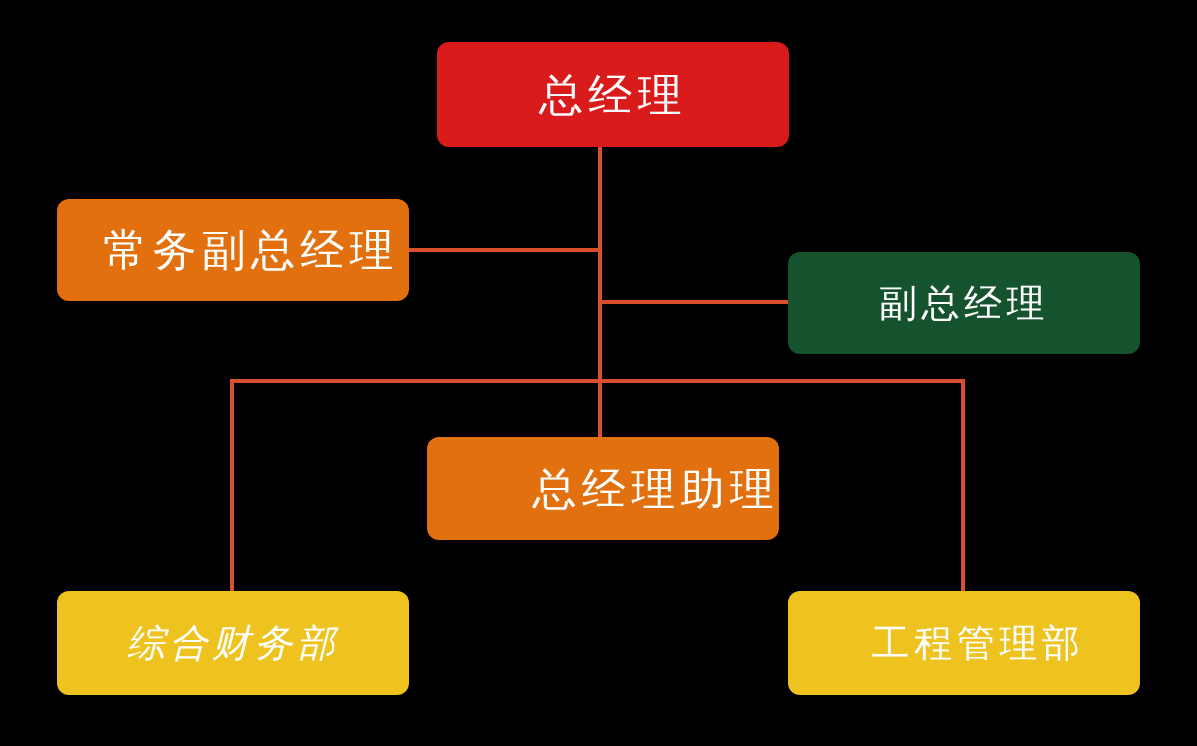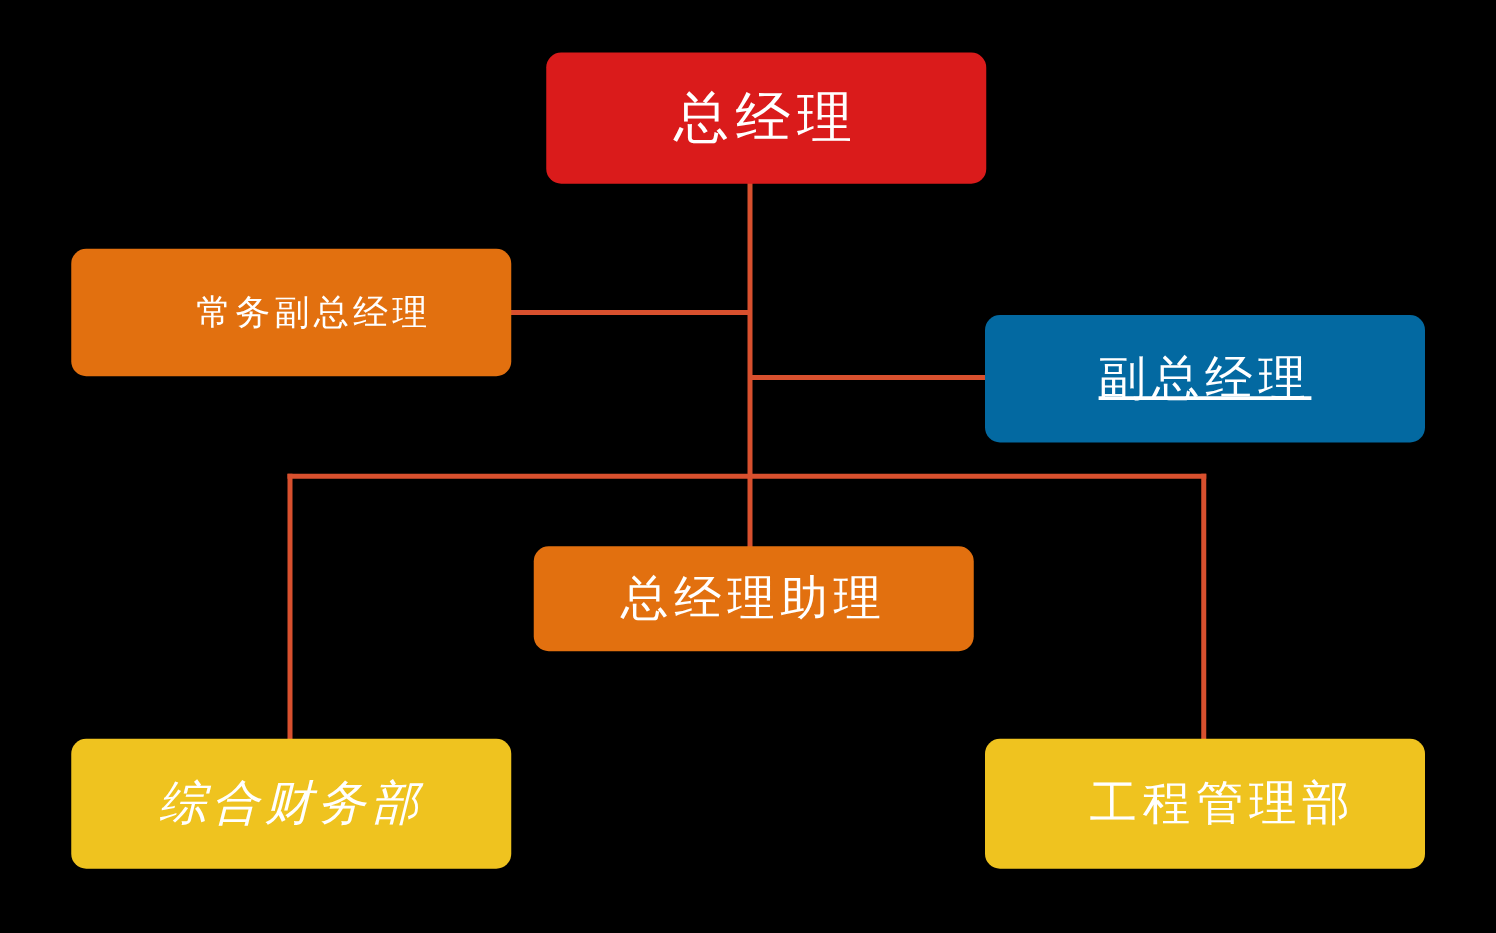--- a/index.html
+++ b/index.html
@@ -40,35 +40,35 @@
     left: 425px;  top: 42px;
     width: 352px; height: 105px;
     background: #da1b1b;
     font-size: 44px;
     margin-left: 12px;
   }
   #node-evgm {
     left: 57px;   top: 199px;
     width: 352px; height: 102px;
     background: #e2700f;
-    font-size: 28px;
+    font-size: 44px;
     padding-left: 36px;
   }
   #node-dgm {
     left: 788px;  top: 252px;
     width: 352px; height: 102px;
-    background: #0369a1;
+    background: #14532d;
     font-size: 38px;
-    text-decoration: underline;
   }
   #node-gma {
     left: 427px;  top: 437px;
-    width: 352px; height: 84px;
+    width: 352px; height: 103px;
     background: #e2700f;
-    font-size: 38px;
+    font-size: 44px;
+    justify-content: flex-end;
   }
   #node-finance {
     left: 57px;   top: 591px;
     width: 352px; height: 104px;
     background: #efc31f;
     font-size: 38px;
     font-style: italic;
   }
   #node-engineering {
     left: 788px;  top: 591px;

